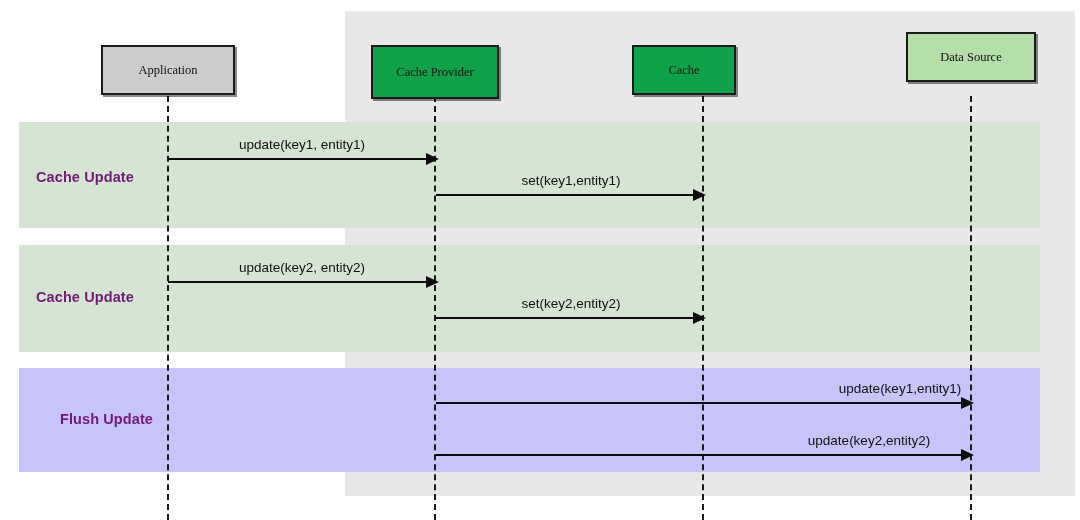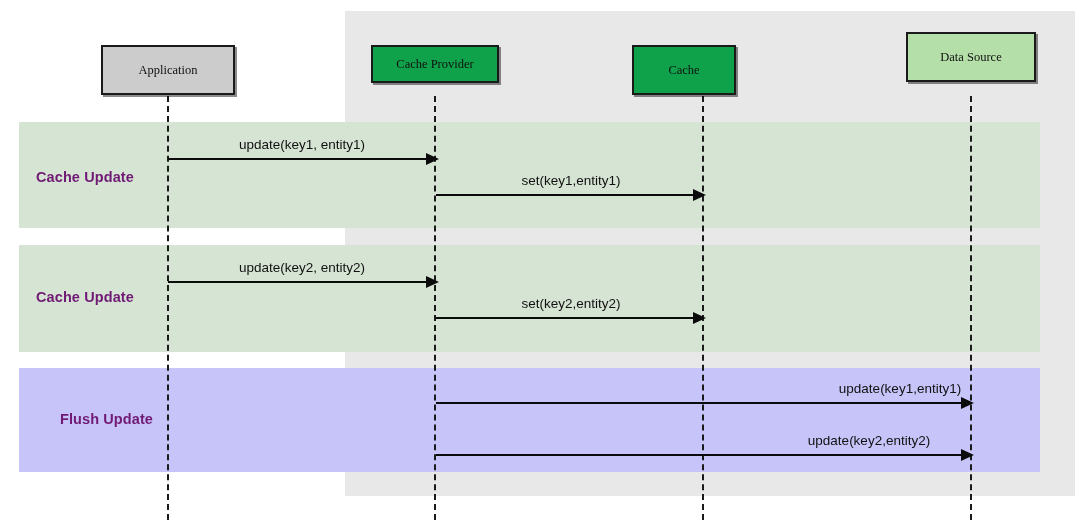--- a/index.html
+++ b/index.html
@@ -100,21 +100,21 @@
   <div class="band band-3"></div>
 
   <div class="lifeline" style="left:167px; top:96px; height:424px;"></div>
   <div class="lifeline" style="left:434px; top:96px; height:424px;"></div>
   <div class="lifeline" style="left:702px; top:96px; height:424px;"></div>
   <div class="lifeline" style="left:970px; top:96px; height:424px;"></div>
 
   <div class="actor-box" style="left:101px; top:45px; width:134px; height:50px; background:#cccccc;">
     <span>Application</span>
   </div>
-  <div class="actor-box" style="left:371px; top:45px; width:128px; height:38px; background:#0fa24a;">
+  <div class="actor-box" style="left:371px; top:45px; width:128px; height:54px; background:#0fa24a;">
     <span>Cache Provider</span>
   </div>
   <div class="actor-box" style="left:632px; top:45px; width:104px; height:50px; background:#0fa24a;">
     <span>Cache</span>
   </div>
   <div class="actor-box" style="left:906px; top:32px; width:130px; height:50px; background:#b5dfa8;">
     <span>Data Source</span>
   </div>
 
   <div class="band-label band-label-1">Cache Update</div>

